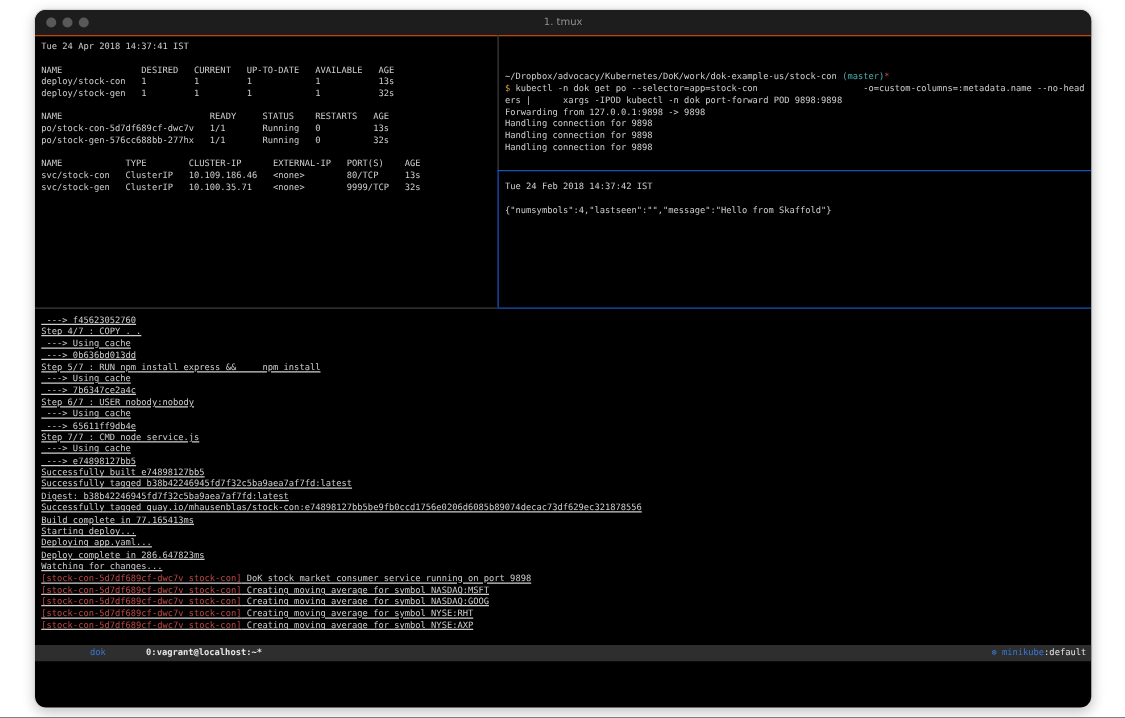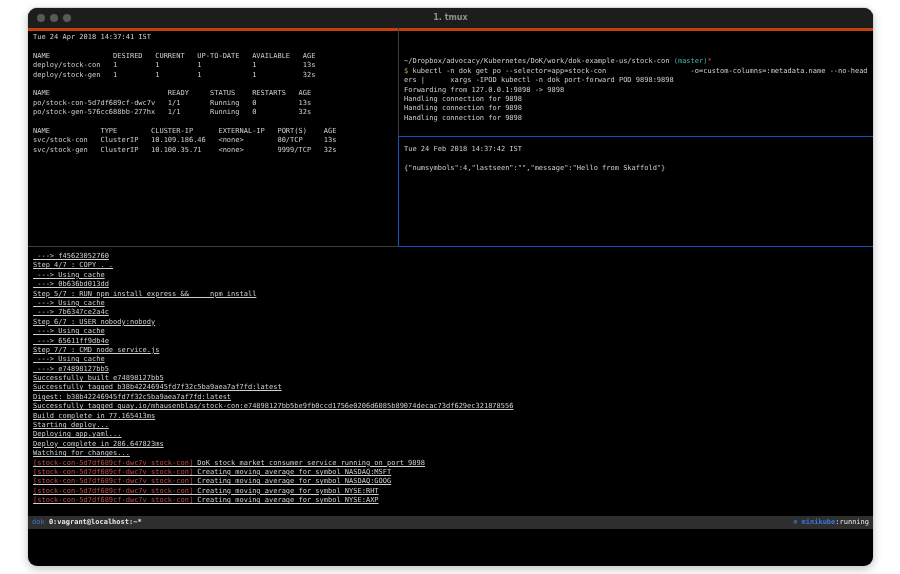--- a/index.html
+++ b/index.html
@@ -8,21 +8,21 @@
     font-family:"DejaVu Sans Mono", monospace;
     -webkit-font-smoothing:antialiased;
   }
   .window{
     position:absolute;left:28px;top:8px;width:845px;height:558px;
     background:#000;border-radius:9px;overflow:hidden;
     box-shadow:0 0 0 1px #d8d8d8, 0 3px 10px rgba(0,0,0,0.25);
   }
   .titlebar{
     position:absolute;left:0;top:0;width:100%;height:20px;
-    background:#1d1d1d;border-bottom:3px solid #c2410c;font-weight:bold;
+    background:#1d1d1d;border-bottom:1px solid #c2410c;
   }
   .lights{position:absolute;left:9px;top:6px;display:flex;gap:5px;}
   .light{width:8px;height:8px;border-radius:50%;background:#595959;display:inline-block;}
   .title{
     position:absolute;left:0;right:0;top:5px;text-align:center;
     color:#909090;font-size:8px;font-family:"DejaVu Sans", "Liberation Sans", sans-serif;
   }
   .pane{
     position:absolute;overflow:hidden;color:#cfcfcf;
     font-size:7px;line-height:9.4px;white-space:pre;
@@ -65,17 +65,17 @@
   <div class="pane pane-mr"><div class="tl">Tue 24 Feb 2018 14:37:42 IST</div><div class="tl">&nbsp;</div><div class="tl">{"numsymbols":4,"lastseen":"","message":"Hello from Skaffold"}</div></div>
   <div class="pane pane-bt"><div class="tl"> ---&gt; f45623052760</div><div class="tl">Step 4/7 : COPY . .</div><div class="tl"> ---&gt; Using cache</div><div class="tl"> ---&gt; 0b636bd013dd</div><div class="tl">Step 5/7 : RUN npm install express &amp;&amp;     npm install</div><div class="tl"> ---&gt; Using cache</div><div class="tl"> ---&gt; 7b6347ce2a4c</div><div class="tl">Step 6/7 : USER nobody:nobody</div><div class="tl"> ---&gt; Using cache</div><div class="tl"> ---&gt; 65611ff9db4e</div><div class="tl">Step 7/7 : CMD node service.js</div><div class="tl"> ---&gt; Using cache</div><div class="tl"> ---&gt; e74898127bb5</div><div class="tl">Successfully built e74898127bb5</div><div class="tl">Successfully tagged b38b42246945fd7f32c5ba9aea7af7fd:latest</div><div class="tl">Digest: b38b42246945fd7f32c5ba9aea7af7fd:latest</div><div class="tl">Successfully tagged quay.io/mhausenblas/stock-con:e74898127bb5be9fb0ccd1756e0206d6085b89074decac73df629ec321878556</div><div class="tl">Build complete in 77.165413ms</div><div class="tl">Starting deploy...</div><div class="tl">Deploying app.yaml...</div><div class="tl">Deploy complete in 286.647823ms</div><div class="tl">Watching for changes...</div><div class="tl"><span style="color: rgb(191, 74, 69);">[stock-con-5d7df689cf-dwc7v stock-con]</span><span style="color: rgb(207, 207, 207);"> DoK stock market consumer service running on port 9898</span></div><div class="tl"><span style="color: rgb(191, 74, 69);">[stock-con-5d7df689cf-dwc7v stock-con]</span><span style="color: rgb(207, 207, 207);"> Creating moving average for symbol NASDAQ:MSFT</span></div><div class="tl"><span style="color: rgb(191, 74, 69);">[stock-con-5d7df689cf-dwc7v stock-con]</span><span style="color: rgb(207, 207, 207);"> Creating moving average for symbol NASDAQ:GOOG</span></div><div class="tl"><span style="color: rgb(191, 74, 69);">[stock-con-5d7df689cf-dwc7v stock-con]</span><span style="color: rgb(207, 207, 207);"> Creating moving average for symbol NYSE:RHT</span></div><div class="tl"><span style="color: rgb(191, 74, 69);">[stock-con-5d7df689cf-dwc7v stock-con]</span><span style="color: rgb(207, 207, 207);"> Creating moving average for symbol NYSE:AXP</span></div></div>
 
   <div class="divider dv-top" style="background: rgb(61, 61, 61);"></div>
   <div class="divider dh-right"></div>
   <div class="divider dv-mid"></div>
   <div class="divider dh-left" style="background: rgb(61, 61, 61);"></div>
   <div class="divider dh-rbot"></div>
 
   <div class="statusbar" style="background: rgb(46, 46, 46);">
-    <div class="status-left"><span class="seg" style="color: rgb(58, 118, 216);">dok</span><span class="seg"> </span><span class="seg win-tab" style="color: rgb(232, 232, 232);">0:vagrant@localhost:~*</span></div>
-    <div class="status-right"><span style="color: rgb(58, 118, 216);">⊛ </span><span style="color: rgb(58, 118, 216); font-weight: bold;">minikube</span><span style="color: rgb(232, 232, 232);">:running</span></div>
+    <div class="status-left"><span class="seg" style="color: rgb(58, 118, 216); margin-left: 40px;">dok</span><span class="seg"> </span><span class="seg win-tab" style="color: rgb(232, 232, 232); margin-left: 28px;">0:vagrant@localhost:~*</span></div>
+    <div class="status-right"><span style="color: rgb(58, 118, 216);">⊛ </span><span style="color: rgb(58, 118, 216);">minikube</span><span style="color: rgb(232, 232, 232);">:default</span></div>
   </div>
 
 </div>
 
 </body></html>

